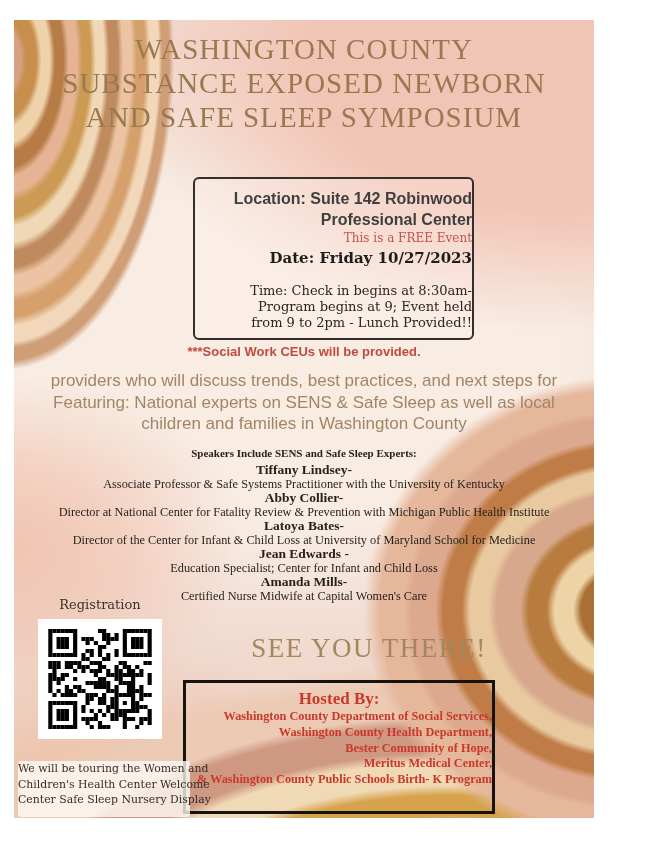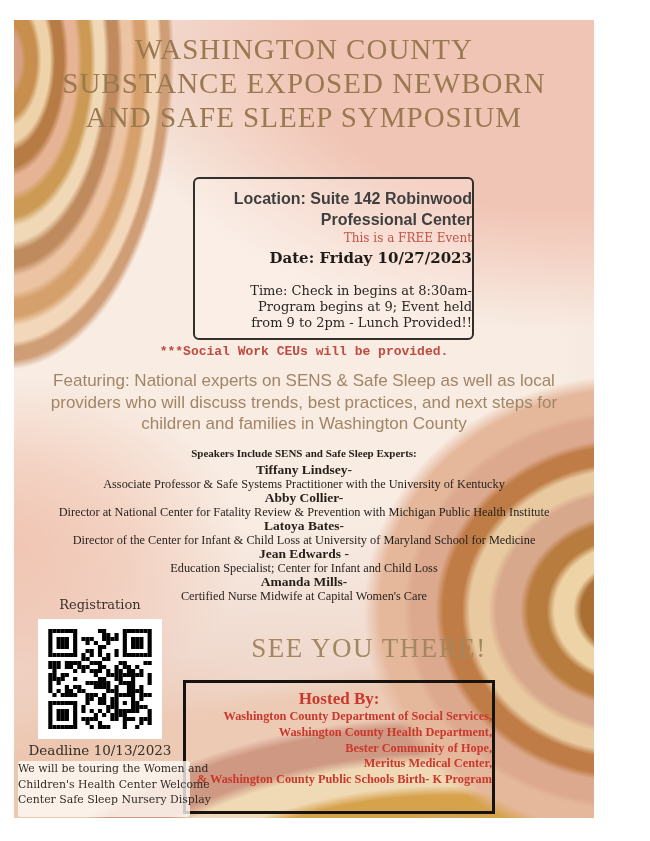--- a/index.html
+++ b/index.html
@@ -67,21 +67,21 @@
   .info-box{
     left:179px;top:157px;width:281px;height:163px;
     border:2px solid #332f2b;border-radius:6px;
     background:rgba(255,246,240,0.28);
     box-sizing:border-box;padding-top:9px;text-align:right;
   }
   .loc{font-family:"Liberation Sans",sans-serif;font-weight:700;color:#3f3f3f;font-size:16px;line-height:21px;}
   .free{color:#c4544a;font-family:"DejaVu Serif",serif;font-size:12px;line-height:17px;}
   .date{font-family:"DejaVu Serif",serif;font-weight:700;color:#1f1c19;font-size:15px;line-height:23px;}
   .time{font-family:"DejaVu Serif",serif;color:#2a2620;font-size:13px;line-height:16px;margin-top:13px;}
-  .ceu{left:0;right:0;top:324px;color:#bf4a40;font-family:Liberation Mono, monospace;font-weight:700;font-size:13px;}
+  .ceu{left:0;right:0;top:324px;color:#bf4a40;font-family:Liberation Sans, sans-serif;font-weight:700;font-size:13px;}
   .featuring{left:8px;right:8px;top:350px;color:#a28566;font-family:"Liberation Sans",sans-serif;font-size:17px;line-height:21.5px;}
   .speakers{left:0;right:0;top:425px;color:#241f1a;}
   .speakers .head{font-weight:700;font-size:11px;line-height:17px;margin-bottom:1px;}
   .speakers .name{font-weight:700;font-size:13.5px;line-height:14px;}
   .speakers .role{font-size:12.3px;line-height:14px;}
   .reg-label{left:24px;top:577px;width:124px;font-family:"DejaVu Serif",serif;color:#3a332c;font-size:13px;}
   .qr-box{left:24px;top:599px;width:124px;height:120px;background:#ffffff;}
   .qr-box svg{position:absolute;left:2px;top:2px;width:120px;height:116px;fill:#000;}
   .see-you{left:140px;width:430px;top:613px;color:#a2875f;font-size:27px;letter-spacing:1.5px;}
   .hosted-box{
@@ -117,22 +117,22 @@
     <div class="time">
       <div class="nowrap">Time: Check in begins at 8:30am-</div>
       <div class="nowrap">Program begins at 9; Event held</div>
       <div class="nowrap">from 9 to 2pm - Lunch Provided!!</div>
     </div>
   </div>
 
   <div class="abs center ceu nowrap">***Social Work CEUs will be provided.</div>
 
   <div class="abs center featuring">
+    <div class="nowrap">providers who will discuss trends, best practices, and next steps for</div>
     <div class="nowrap">Featuring: National experts on SENS &amp; Safe Sleep as well as local</div>
-    <div class="nowrap">providers who will discuss trends, best practices, and next steps for</div>
     <div class="nowrap">children and families in Washington County</div>
   </div>
 
   <div class="abs center speakers">
     <div class="head nowrap">Speakers Include SENS and Safe Sleep Experts:</div>
     <div class="name nowrap">Tiffany Lindsey-</div>
     <div class="role nowrap">Associate Professor &amp; Safe Systems Practitioner with the University of Kentucky</div>
     <div class="name nowrap">Abby Collier-</div>
     <div class="role nowrap">Director at National Center for Fatality Review &amp; Prevention with Michigan Public Health Institute</div>
     <div class="name nowrap">Latoya Bates-</div>
@@ -469,21 +469,20 @@
 
   <div class="abs center hosted-box">
     <div class="hosted-head nowrap">Hosted By:</div>
     <div class="hosted-org nowrap">Washington County Department of Social Services,</div>
     <div class="hosted-org nowrap">Washington County Health Department,</div>
     <div class="hosted-org nowrap">Bester Community of Hope,</div>
     <div class="hosted-org nowrap">Meritus Medical Center,</div>
     <div class="hosted-org nowrap">&amp; Washington County Public Schools Birth- K Program</div>
   </div>
 
-  <div class="abs center deadline nowrap">Deadline 10/13/2023</div>
 
   <div class="abs center note-box">
     <div class="nowrap">We will be touring the Women and</div>
     <div class="nowrap">Children's Health Center Welcome</div>
     <div class="nowrap">Center Safe Sleep Nursery Display</div>
   </div>
 
 </div>
 
 </body></html>

